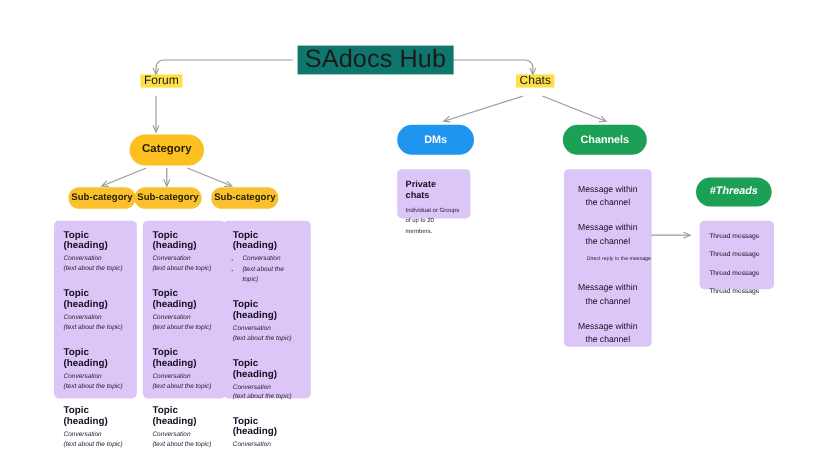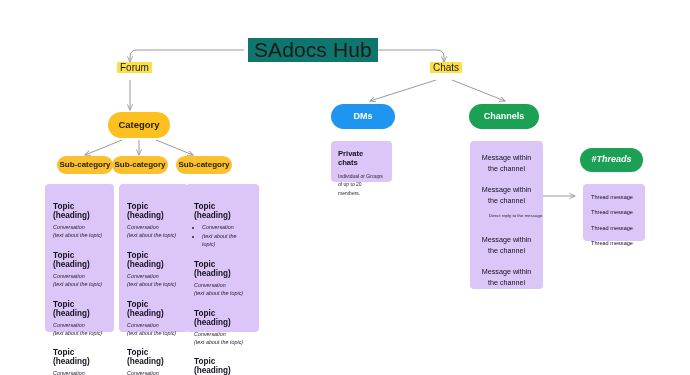--- a/index.html
+++ b/index.html
@@ -84,21 +84,21 @@
     font-size: 9px;
   }
 
   
   .card {
     background: #DCC6F7;
     border-radius: 4px;
     box-sizing: border-box;
   }
   .card-pad {
-    padding: 18px 8px;
+    padding: 7px 8px;
   }
 
   
   .topic {
     margin-bottom: 11px;
   }
   .topic:last-child { margin-bottom: 0; }
   .topic-head {
     font-size: 8.2px;
     font-weight: bold;

